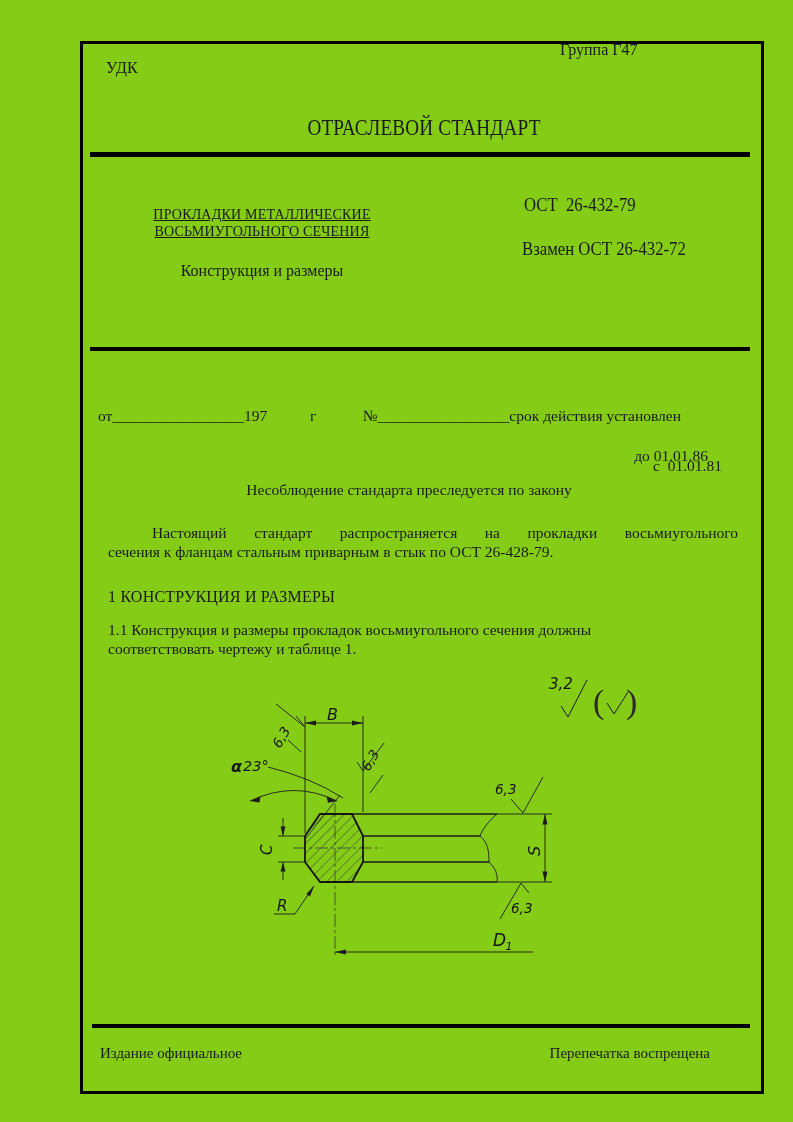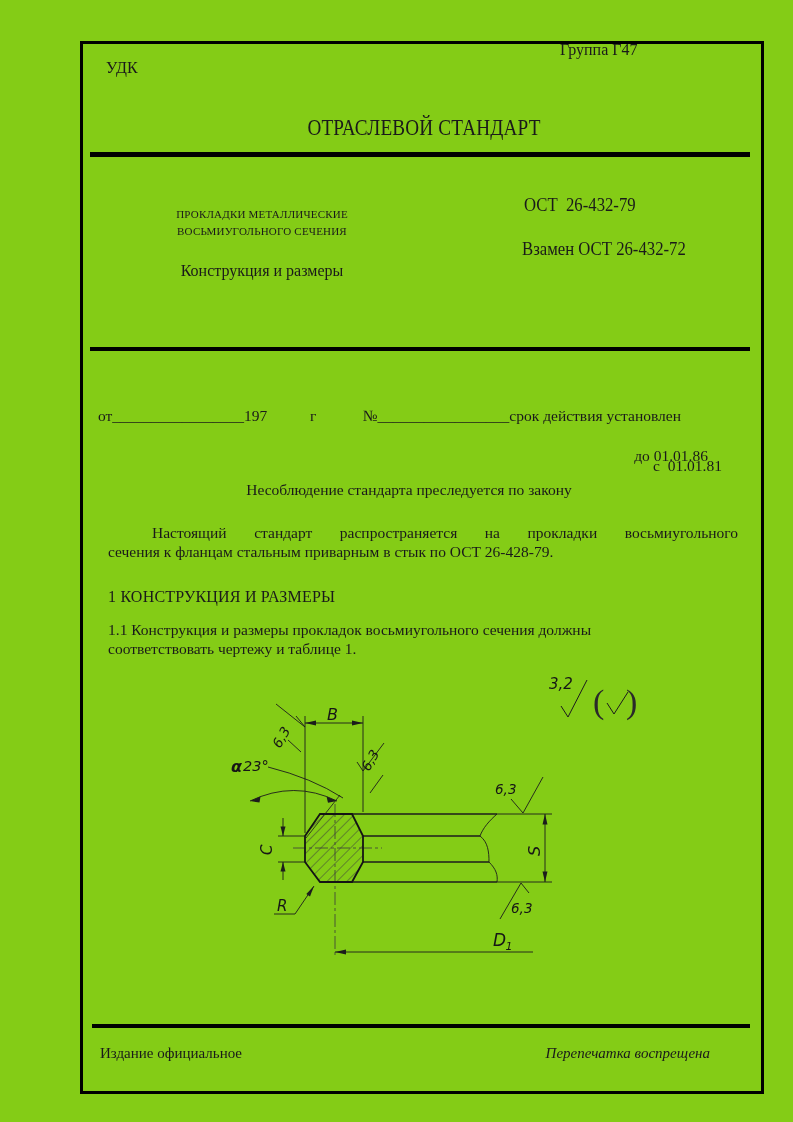--- a/index.html
+++ b/index.html
@@ -9,21 +9,21 @@
          border:3px solid #000;}
   .rule{position:absolute;background:#000;}
   .abs{position:absolute;}
   .caps{letter-spacing:.2px;}
   .pre{white-space:pre;font-family:Liberation Serif, serif;}
   .center{text-align:center;}
   .right{text-align:right;}
   .just{text-align:justify;text-align-last:justify;}
   .doc-type{font-size:24px;transform:scaleX(.8);transform-origin:center;}
   .desig{font-size:19px;transform:scaleX(.88);transform-origin:left;white-space:pre;}
-  .t-caps{font-size:11px;line-height:17px;}
+  .t-caps{font-size:14px;line-height:17px;text-decoration:underline;}
   .t-sub{font-size:16px;line-height:19px;}
   .body-t{font-size:15.5px;line-height:19px;}
   .h16{font-size:16px;}
   .dlbl{font-family:"DejaVu Sans",sans-serif;font-style:italic;fill:#161616;}
   svg text{user-select:none;}
 </style>
 </head>
 <body>
 
 <div class="page">
@@ -154,15 +154,15 @@
       <text class="dlbl" x="549" y="689" font-size="15" stroke="none" fill="#161616">3,2</text>
       <polyline points="561,706 568,717 587,680" stroke-width="1"></polyline>
       <text x="593" y="713" font-size="34" font-family="Liberation Serif, serif" stroke="none" fill="#2a2a2a">(</text>
       <polyline points="607,703 614,714 628,692" stroke-width="1"></polyline>
       <text x="626" y="713" font-size="34" font-family="Liberation Serif, serif" stroke="none" fill="#2a2a2a">)</text>
     </g>
   </svg>
 
   <div class="rule" style="left:92px;top:1024px;width:658px;height:3.5px;"></div>
   <div class="abs" style="left:100px;top:1045px;font-size:15px;">Издание официальное</div>
-  <div class="abs" style="left:438px;top:1045px;width:272px;text-align:right;font-size:15px;font-style:italic;">Перепечатка воспрещена</div>
+  <div class="abs" style="left:438px;top:1045px;width:272px;text-align:right;font-size:15px;">Перепечатка воспрещена</div>
 
 </div>
 
 </body></html>

